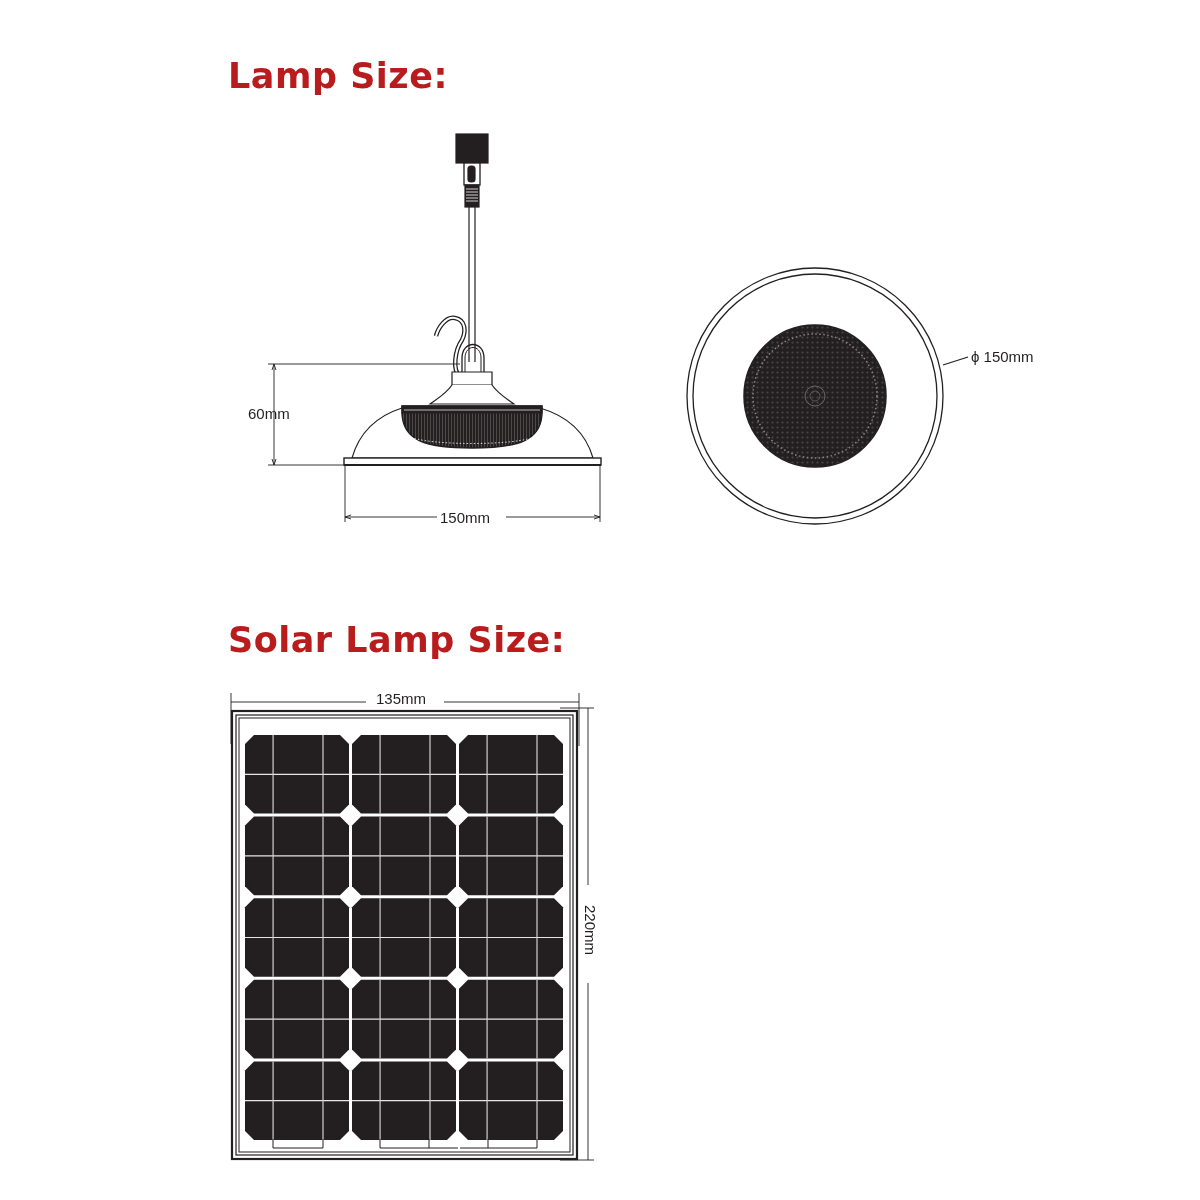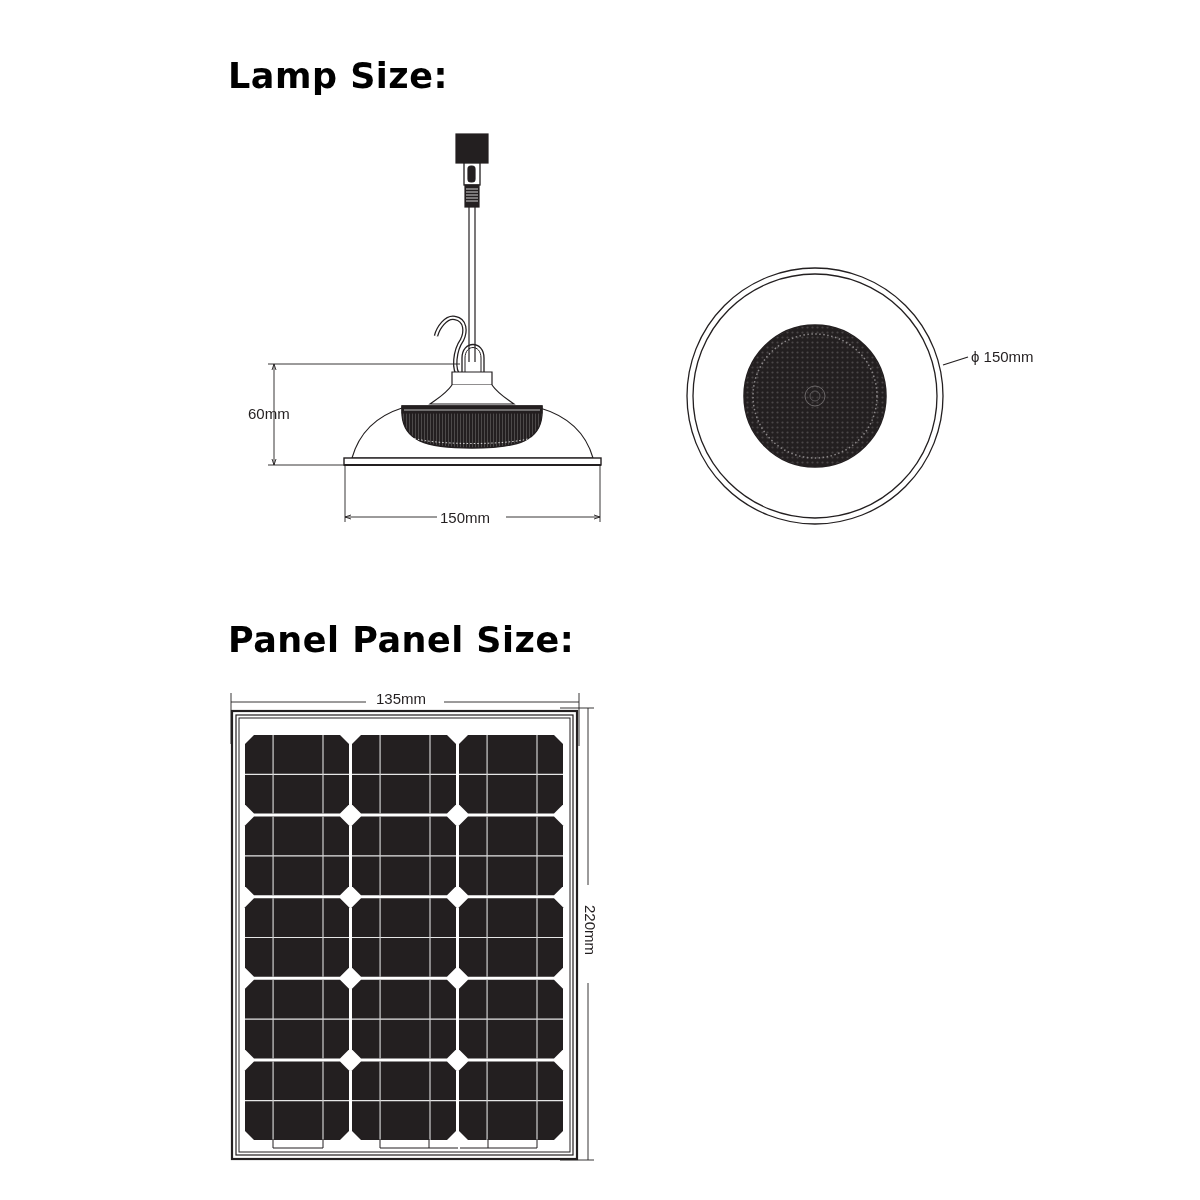--- a/index.html
+++ b/index.html
@@ -1,27 +1,27 @@
 <!DOCTYPE html>
 <html><head>
 <meta charset="utf-8">
 <style>
   html, body { margin: 0; padding: 0; background: #ffffff; }
   body { width: 1200px; height: 1200px; position: relative; overflow: hidden; font-family: "Liberation Sans", sans-serif; color: #231f20; }
-  .heading { position: absolute; left: 228px; font-family: "DejaVu Sans", sans-serif; font-weight: bold; font-size: 35px; letter-spacing: 0.5px; color: #000000; margin: 0; line-height: 1; }
+  .heading { position: absolute; left: 228px; font-family: "DejaVu Sans", sans-serif; font-weight: bold; font-size: 35px; letter-spacing: 0.5px; color: #b91c1c; margin: 0; line-height: 1; }
   #h-lamp { top: 59px; }
   #h-solar { top: 623px; }
   svg { position: absolute; left: 0; top: 0; }
   .dim { font-family: "Liberation Sans", sans-serif; font-size: 15px; fill: #231f20; }
 </style>
 </head>
 <body>
 
 <h1 class="heading" id="h-lamp">Lamp Size:</h1>
-<h1 class="heading" id="h-solar">Panel Panel Size:</h1>
+<h1 class="heading" id="h-solar">Solar Lamp Size:</h1>
 
 <svg width="1200" height="1200" viewBox="0 0 1200 1200">
   <defs>
     <pattern id="grill" width="5" height="5" patternUnits="userSpaceOnUse">
       <rect width="5" height="5" fill="#231f20"></rect>
       <circle cx="2.5" cy="2.5" r="1.1" fill="#4a4647"></circle>
     </pattern>
     <pattern id="ribs" width="3" height="10" patternUnits="userSpaceOnUse">
       <rect width="3" height="10" fill="#231f20"></rect>
       <line x1="1.5" y1="0" x2="1.5" y2="10" stroke="#6a6667" stroke-width="0.6"></line>

